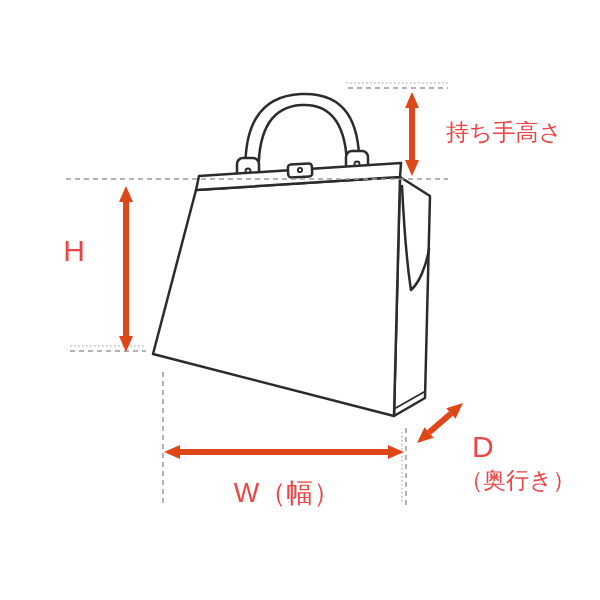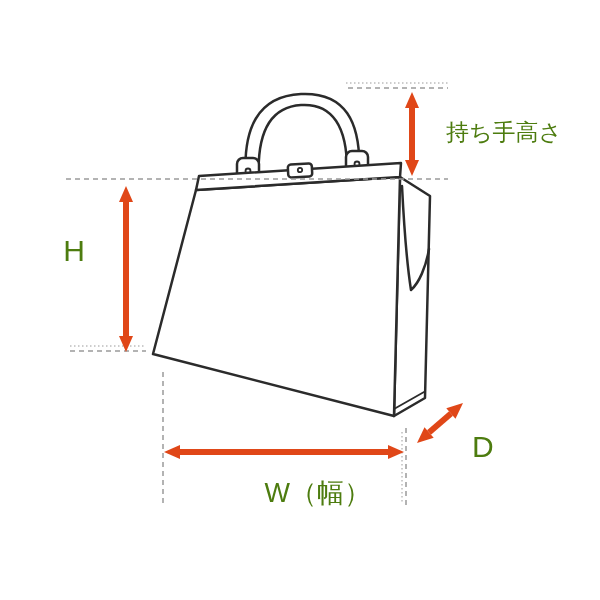--- a/index.html
+++ b/index.html
@@ -15,26 +15,26 @@
   .bagline{stroke:var(--color-line);fill:#ffffff;stroke-width:2.5;stroke-linejoin:round;stroke-linecap:round;}
   .bagline-open{stroke:var(--color-line);fill:none;stroke-width:2.5;stroke-linejoin:round;stroke-linecap:round;}
   .bagline-thin{stroke:var(--color-line);fill:none;stroke-width:1.8;stroke-linecap:round;}
   
   .guide{stroke:var(--color-guide);fill:none;stroke-width:1.5;stroke-dasharray:5 4;}
   .guide-fine{stroke:var(--color-guide);fill:none;stroke-width:1;stroke-dasharray:1.5 2.5;}
   
   .arrow-shaft{stroke:var(--color-arrow);stroke-width:6;fill:none;}
   .arrow-head{fill:var(--color-arrow);stroke:none;}
   
-  .label{position:absolute;color:#4d7c0f;line-height:1.25;}
+  .label{position:absolute;color:#ef4444;line-height:1.25;}
   .label-cjk{font-size:23px;}
   .label-letter{font-size:30px;font-weight:400;}
   .lbl-handle{left:446px;top:118px;}
   .lbl-h{left:16px;top:232px;width:116px;text-align:center;}
-  .lbl-w{left:203px;top:477px;width:168px;text-align:right;font-size:27px;}
+  .lbl-w{left:203px;top:477px;width:168px;text-align:center;font-size:27px;}
   .lbl-d{left:460px;top:428px;width:130px;text-align:left;}
   .lbl-d .label-letter{margin-left:12px;display:inline-block;}
 </style>
 </head>
 <body>
 
 <div class="stage">
 
   <svg width="600" height="600" viewBox="0 0 600 600">
 
@@ -103,15 +103,16 @@
   <div class="label label-cjk lbl-handle">持ち手高さ</div>
 
   <div class="label lbl-h">
     <div class="label-letter">H</div>
   </div>
 
   <div class="label lbl-w">W（幅）</div>
 
   <div class="label lbl-d">
     <div class="label-letter">D</div>
+    <div class="label-cjk">（奥行き）</div>
   </div>
 
 </div>
 
 </body></html>

